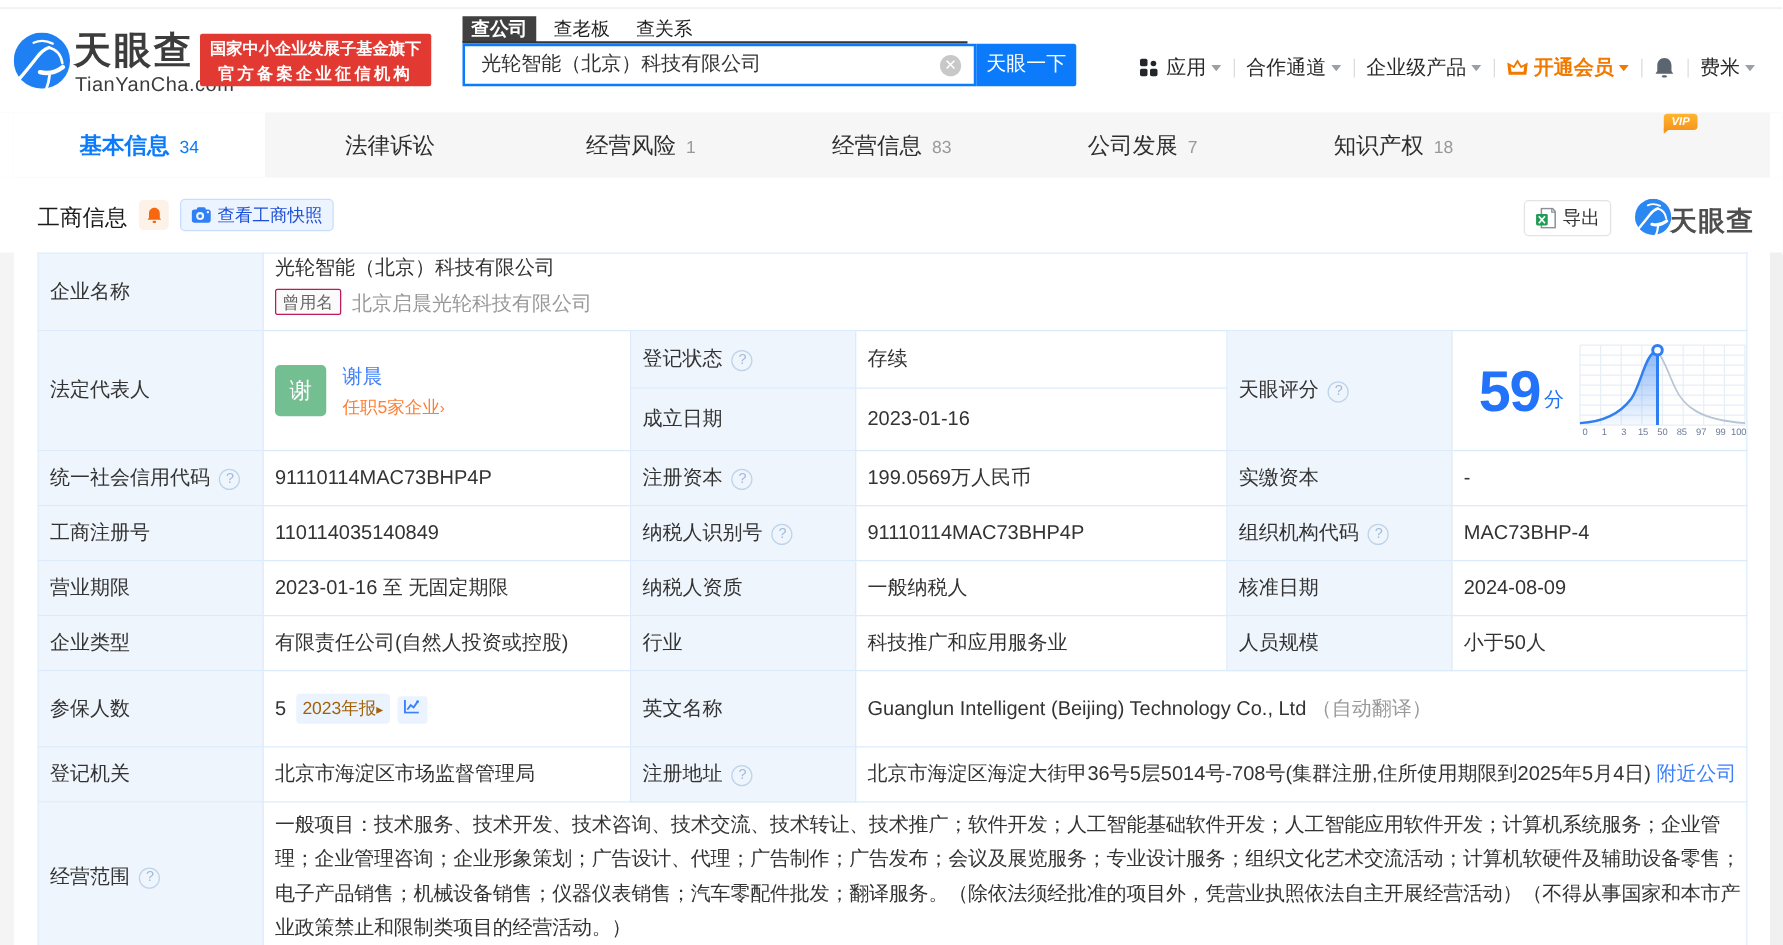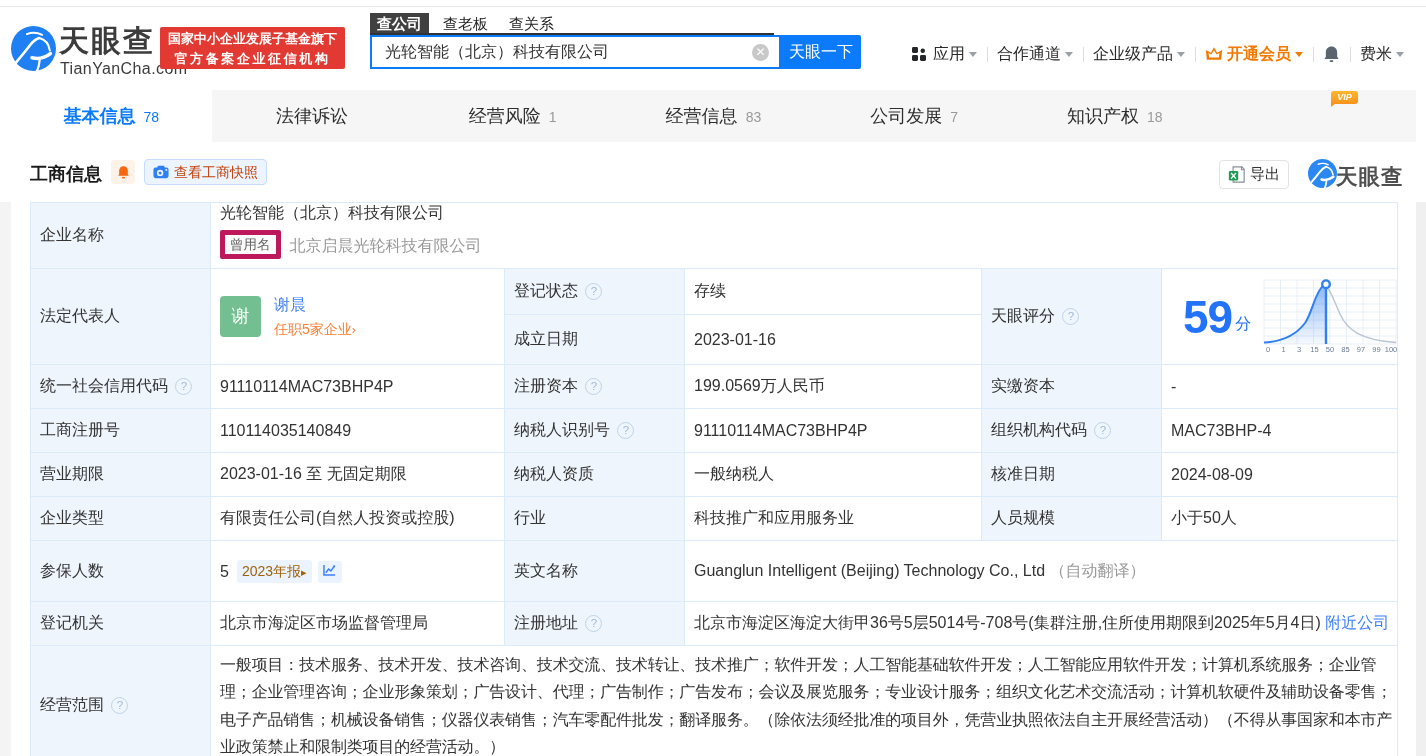--- a/index.html
+++ b/index.html
@@ -35,36 +35,36 @@
 #tabbar .tb.on .cnt{color:#0b7bfb;font-weight:normal}
 #tabbar .tb.hist{color:#e0742d}
 #lstrip{position:absolute;left:0;top:90px;width:11px;height:666px;background:#f4f4f4}
 #tabline{position:absolute;left:11px;top:142px;width:1405px;height:1px;background:#efefef}
 #rstrip{position:absolute;left:1416px;top:90px;width:10px;height:666px;background:#f0f0f0}
 .qmark{display:inline-block;width:17px;height:17px;border:1px solid #bed3e9;border-radius:50%;color:#9fb8d8;font-size:11.5px;line-height:15px;text-align:center;vertical-align:1px;background:transparent}
 #viptag{position:absolute;left:1331px;top:91px;width:27px;height:13px;background:linear-gradient(180deg,#ffb62e,#f7941e);border-radius:3px 3px 3px 0;color:#fff;font-size:9px;font-weight:bold;font-style:italic;text-align:center;line-height:13px}
 #viptag:after{content:"";position:absolute;left:0;top:12px;border-top:4px solid #f7941e;border-right:5px solid transparent}
 
 #sechead{position:absolute;left:0;top:142px;width:1426px;height:60px;background:#fff}
-#shtitle{position:absolute;left:30px;top:162px;font-size:18px;font-weight:bold;color:#1b1b1b}
+#shtitle{position:absolute;left:30px;top:162px;font-size:18px;font-weight:normal;color:#1b1b1b}
 #shbell{position:absolute;left:111px;top:160px;width:24px;height:24px;background:#fdf2e7;border-radius:4px;text-align:center;line-height:24px}
-#shsnap{position:absolute;left:144px;top:159px;height:26px;background:#ecf4ff;border:1px solid #c6ddfd;border-radius:4px;font-size:14px;color:#c2410c;line-height:24px;padding:0 8px;display:flex;align-items:center;gap:5px}
+#shsnap{position:absolute;left:144px;top:159px;height:26px;background:#ecf4ff;border:1px solid #c6ddfd;border-radius:4px;font-size:14px;color:#1d4ed8;line-height:24px;padding:0 8px;display:flex;align-items:center;gap:5px}
 #exportbtn{position:absolute;left:1219px;top:160px;width:70px;height:29px;background:#fff;border:1px solid #e3e3e3;border-radius:4px;display:flex;align-items:center;justify-content:center;gap:5px;font-size:15px;color:#333}
 #wmlogo{position:absolute;left:1308px;top:159px}
 #wmtext{position:absolute;left:1336px;top:162px;font-size:21.5px;font-weight:bold;color:#4f4f4f;letter-spacing:1px}
 
 #tbl{position:absolute;left:30px;top:202px;width:1367px;border-collapse:collapse;table-layout:fixed}
 #tbl td{border:1px solid #dcebfb;font-size:16px;color:#333;padding:0 0 0 9px;vertical-align:middle}
 #tbl td.lab{background:#eff5fc}
 #tbl td.lab .qmark{margin-left:3px}
 .grayt{color:#999}
 .bluelink{color:#3d7ffb;text-decoration:none}
 .greent{color:#0ba35c}
 .oranget{color:#ff7d32}
-.tag{display:inline-block;border:5px solid #be185d;background:#fafafa;color:#666;font-size:13.5px;line-height:17px;padding:1px 5px;border-radius:2px;margin-right:9px;vertical-align:2px}
+.tag{display:inline-block;border:1px solid #be185d;background:#fafafa;color:#666;font-size:13.5px;line-height:17px;padding:1px 5px;border-radius:2px;margin-right:9px;vertical-align:2px}
 #avatar{width:41px;height:41px;background:#74bf92;border-radius:4px;color:#fff;font-size:18px;text-align:center;line-height:41px;display:inline-block;vertical-align:middle}
 .pill{display:inline-block;background:#eaf3fe;color:#a16207;font-size:14px;line-height:22px;padding:0 5px;border-radius:3px;margin-left:8px;vertical-align:1px}
 .pill2{display:inline-block;background:#eaf3fe;border-radius:3px;width:24px;height:22px;text-align:center;line-height:20px;margin-left:6px;vertical-align:1px}
 .score{font-size:46px;font-weight:bold;color:#2273fa;letter-spacing:-1px}
 .score-fen{font-size:16px;color:#2273fa;font-weight:normal}
 .bizline{line-height:27.4px;letter-spacing:-0.16px}
 </style>
 </head>
 <body>
 <div id="page">
@@ -115,21 +115,21 @@
         <rect x="7" y="16" width="4" height="2" rx="1" fill="#5b6570"></rect>
       </svg>
   <span class="sep"></span>
   <span>费米</span>
       <span class="car"></span>
 </div>
 <div id="lstrip"></div>
 <div id="rstrip"></div>
 <div id="tabbar">
   <div class="rail">
-    <div class="tb on">基本信息 <span class="cnt">78</span></div>
+    <div class="tb on">基本信息 <span class="cnt">34</span></div>
     <div class="tb">法律诉讼</div>
     <div class="tb">经营风险 <span class="cnt">1</span></div>
     <div class="tb">经营信息 <span class="cnt">83</span></div>
     <div class="tb">公司发展 <span class="cnt">7</span></div>
     <div class="tb">知识产权 <span class="cnt">18</span></div>
   </div>
 </div>
 <div id="tabline"></div>
 <div id="viptag">VIP</div>
 <div id="sechead"></div>

